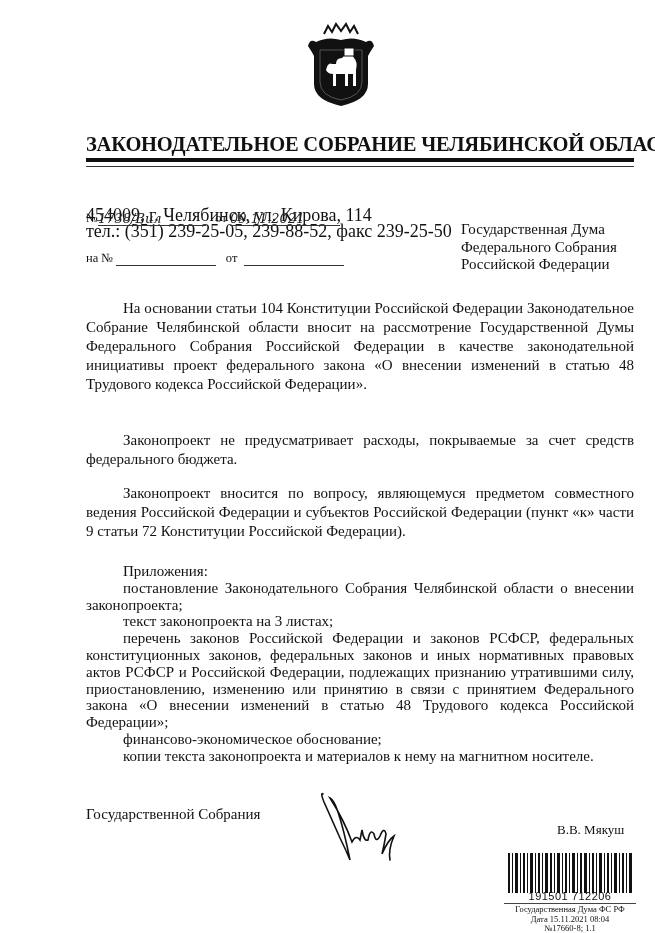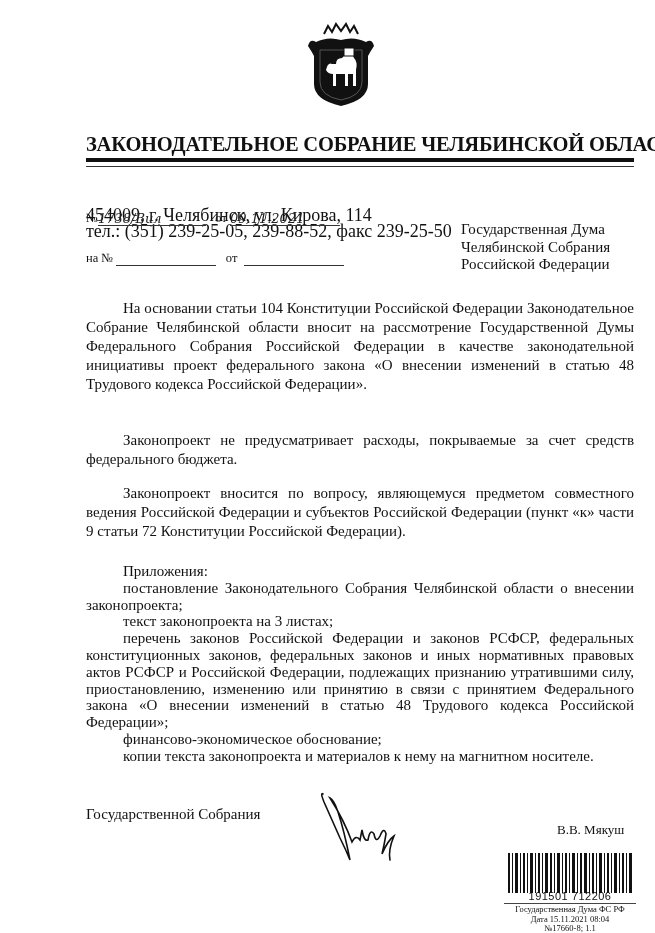--- a/index.html
+++ b/index.html
@@ -65,21 +65,21 @@
 
 <div class="abs reg2">
   <span>на №</span>
   <span class="blank" style="width:100px;"></span>
   &nbsp;&nbsp;<span>от</span>
   &nbsp;<span class="blank" style="width:100px;"></span>
 </div>
 
 <div class="abs addressee">
   <div>Государственная Дума</div>
-  <div>Челябинской Собрания</div>
+  <div>Федерального Собрания</div>
   <div>Российской Федерации</div>
 </div>
 
 <div class="abs body p1">
   <p>На основании статьи 104 Конституции Российской Федерации Законодательное Собрание Челябинской области вносит на рассмотрение Государственной Думы Федерального Собрания Российской Федерации в качестве законодательной инициативы проект федерального закона «О внесении изменений в статью 48 Трудового кодекса Российской Федерации».</p>
 </div>
 <div class="abs body p2">
   <p>Законопроект не предусматривает расходы, покрываемые за счет средств федерального бюджета.</p>
 </div>
 <div class="abs body p3">

